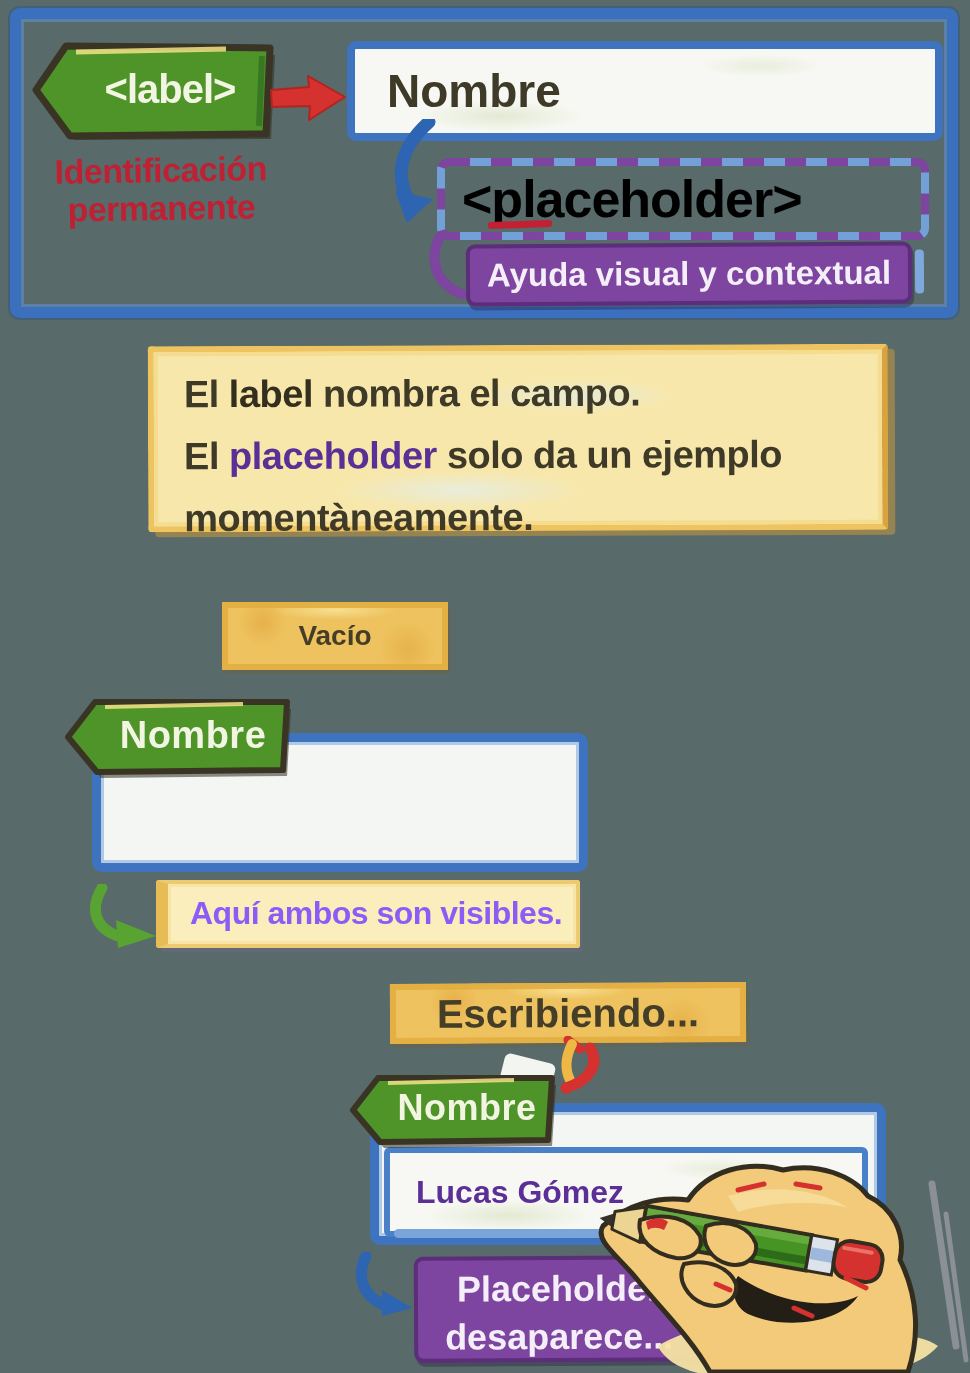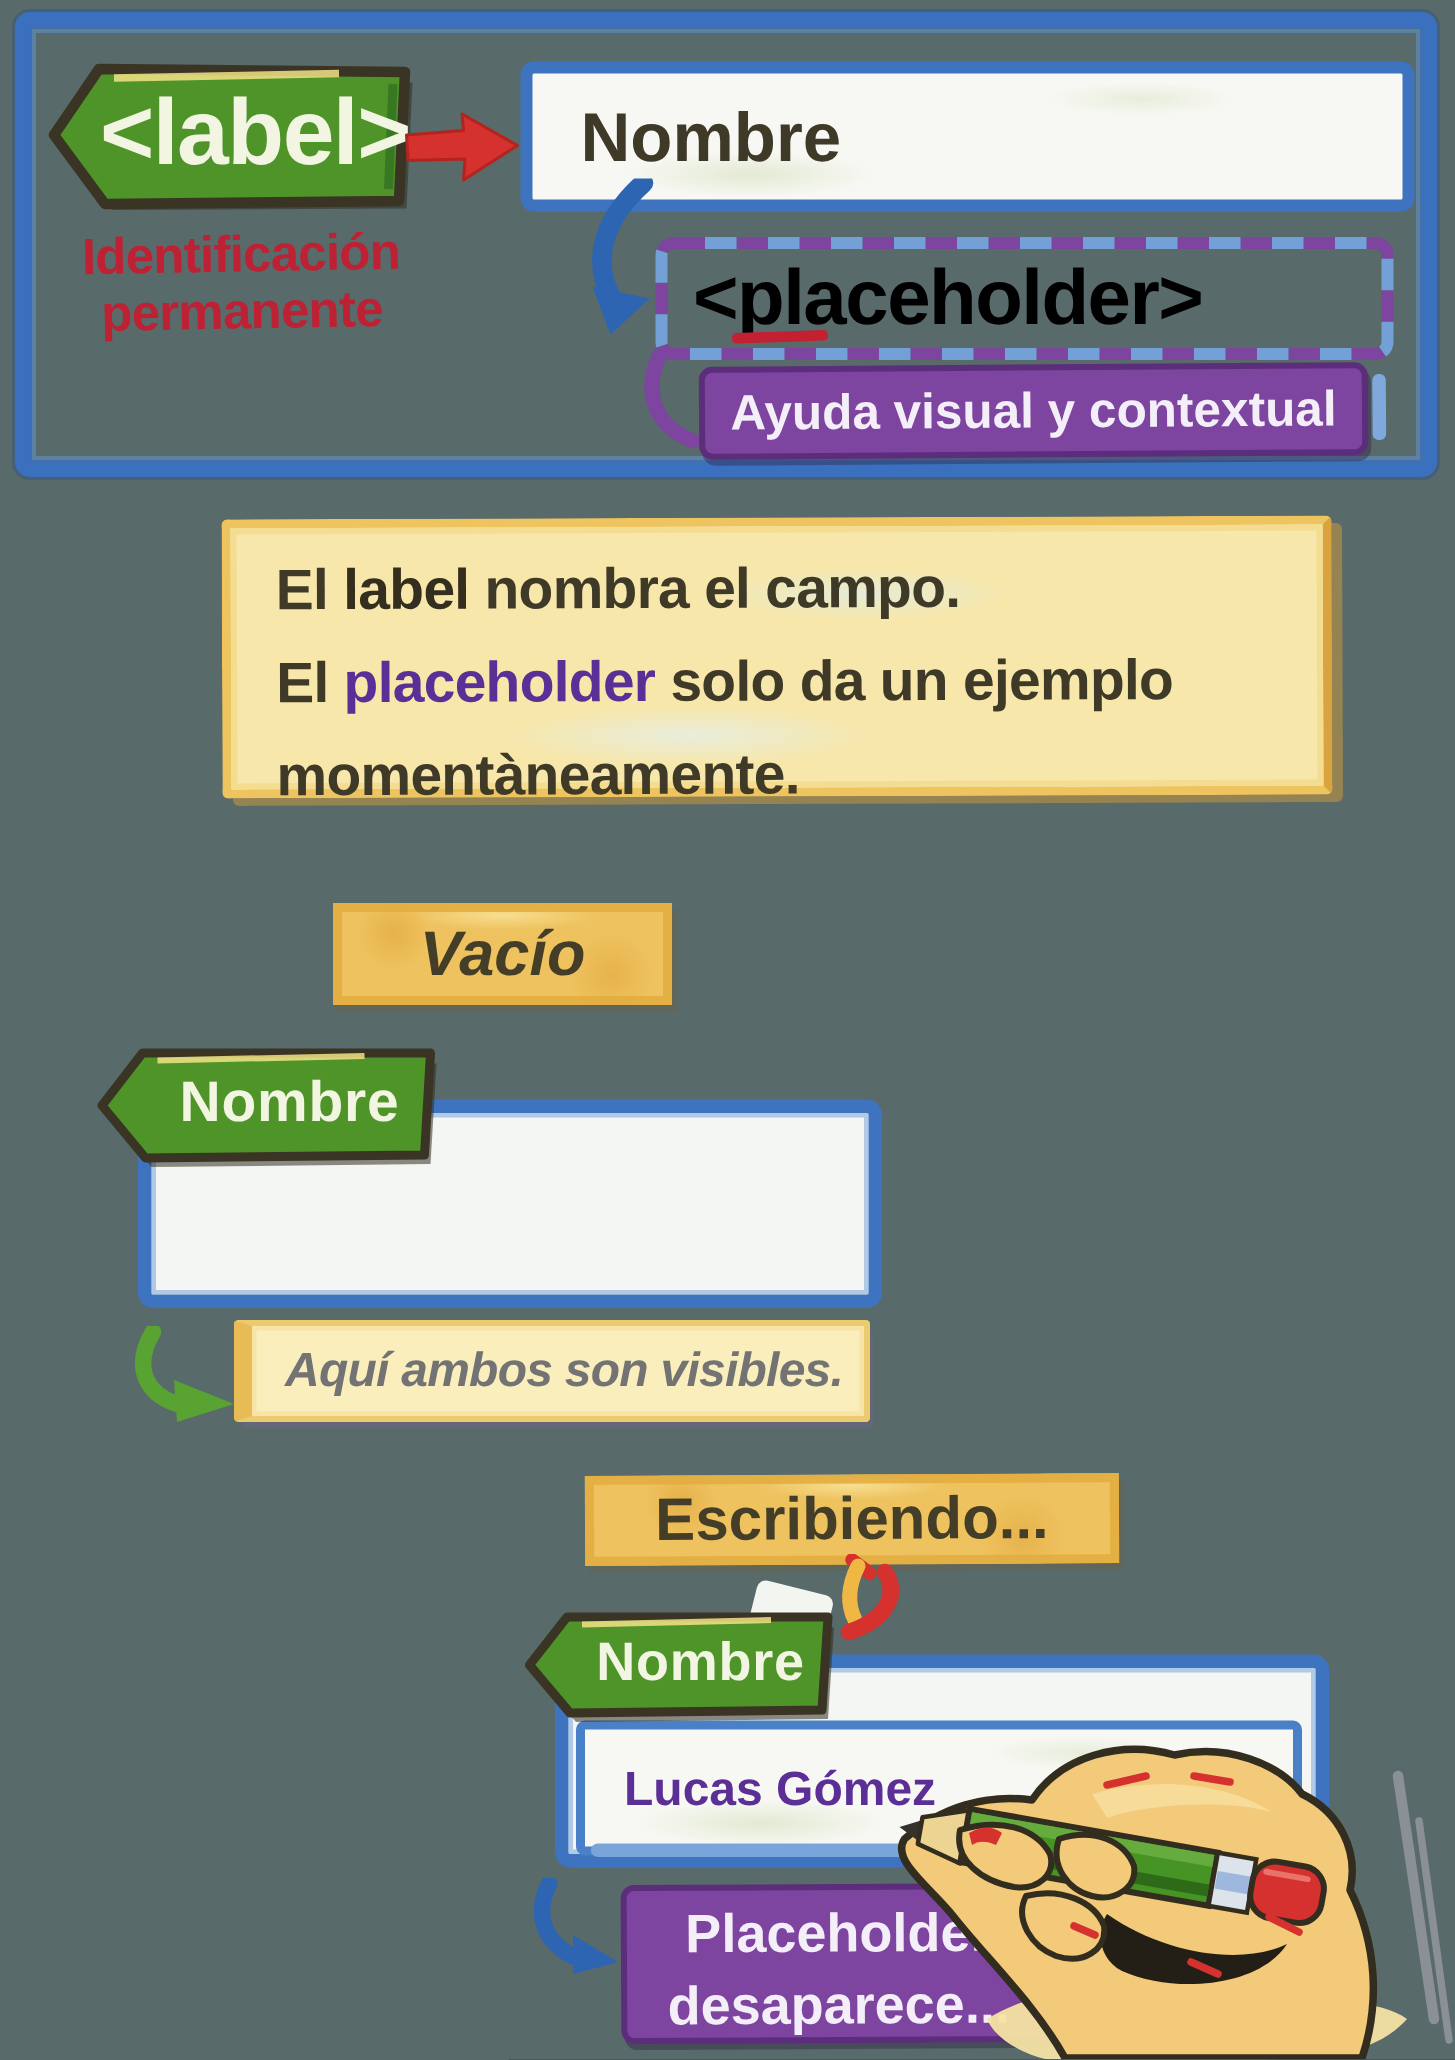--- a/index.html
+++ b/index.html
@@ -62,27 +62,26 @@
   }
   .kw-dark{font-weight:800;color:#332e1e;}
   .kw-purple{font-weight:800;color:#5a2f96;}
   .badge-gold{
     box-sizing:border-box;background:#eec25e;color:#443d27;font-weight:700;text-align:center;
     background-image:radial-gradient(circle 34px at 18% 30%, rgba(223,163,58,.55), transparent 70%),
                      radial-gradient(circle 40px at 82% 70%, rgba(223,163,58,.5), transparent 70%),
                      radial-gradient(ellipse 90px 14px at 50% 12%, rgba(248,226,150,.9), transparent 70%);
     box-shadow:inset 0 0 0 6px rgba(226,172,62,.85), 3px 4px 0 rgba(120,95,40,.25);
   }
-  .vacio{left:222px;top:602px;width:226px;height:68px;font-size:42px;line-height:68px;font-style:italic;}
+  .vacio{left:222px;top:602px;width:226px;height:68px;font-size:28px;line-height:68px;}
   .escrib{left:390px;top:983px;width:356px;height:60px;font-size:40px;line-height:60px;transform:rotate(-.3deg);}
   .note-small{
     box-sizing:border-box;background:#faeebd;border:4px solid #eccb70;border-left:12px solid #e8bc55;
-    border-radius:3px;color:#737373;font-weight:700;
+    border-radius:3px;color:#8b5cf6;font-weight:700;
     box-shadow:4px 6px 0 -2px rgba(120,100,145,.35), inset 0 0 0 3px rgba(246,222,150,.6);
-    font-style:italic;
   }
   .visible-note{left:156px;top:880px;width:424px;height:68px;font-size:32px;line-height:58px;padding-left:22px;letter-spacing:-.5px;}
   
   .field-box{
     box-sizing:border-box;border:9px solid #3e74bf;border-radius:10px;background:#f3f6f2;
     box-shadow:inset 0 0 0 3px rgba(110,156,215,.5);
   }
   .typing-underline{left:394px;top:1229px;width:300px;height:9px;background:#7aa5da;border-radius:5px;z-index:3;}
   .paper-speck{left:500px;top:1058px;width:52px;height:44px;background:#f3f5f0;transform:rotate(14deg);border-radius:6px;z-index:1;}
   .disappear{left:414px;top:1256px;width:290px;height:106px;font-size:36px;line-height:48px;padding-top:5px;font-weight:800;z-index:2;transform:rotate(-.3deg);}
@@ -95,21 +94,21 @@
 
   <div class="abs panel">
 
     <div class="abs" style="left:9px;top:21px;width:246px;height:100px;">
       <svg width="246" height="100" viewBox="0 0 246 100">
         <polygon points="41,13 245,15 241,99 45,100 11,57" fill="rgba(50,45,35,.55)"></polygon>
         <polygon points="36,6 240,8 236,94 40,96 6,50" fill="#4e9429" stroke="#3a3424" stroke-width="7" stroke-linejoin="round"></polygon>
         <path d="M46,12 L196,9" stroke="#f2e386" stroke-width="5" fill="none" opacity=".85"></path>
         <path d="M232,16 L229,86" stroke="#357020" stroke-width="6" fill="none" opacity=".8"></path>
       </svg>
-      <div class="tag-text" style="padding-left:34px;font-size:62px;line-height:98px;letter-spacing:-1px;">&lt;label&gt;</div>
+      <div class="tag-text" style="padding-left:34px;font-size:40px;line-height:98px;letter-spacing:-1px;">&lt;label&gt;</div>
     </div>
 
     <svg class="abs" style="left:248px;top:55px;" width="80" height="48" viewBox="0 0 80 48">
       <polygon points="2,16 40,13 39,2 76,23 40,46 41,32 3,33" fill="#d5312e" stroke="#b3241f" stroke-width="2" stroke-linejoin="round"></polygon>
     </svg>
 
     <input class="hand-input abs" style="left: 326px; top: 22px; width: 596px; height: 100px; font-size: 46px; font-weight: 600; color: rgb(63, 58, 40); padding-left: 32px;" value="Nombre">
 
     <div class="abs caption-red">
       <div>Identificación</div>

